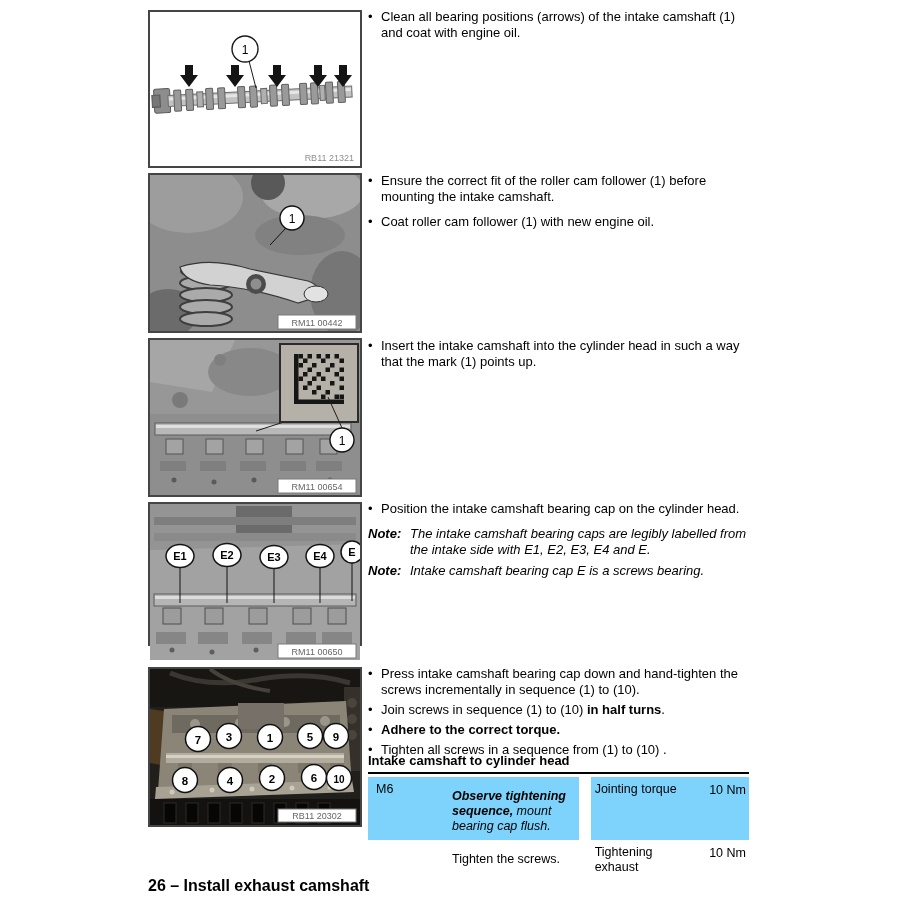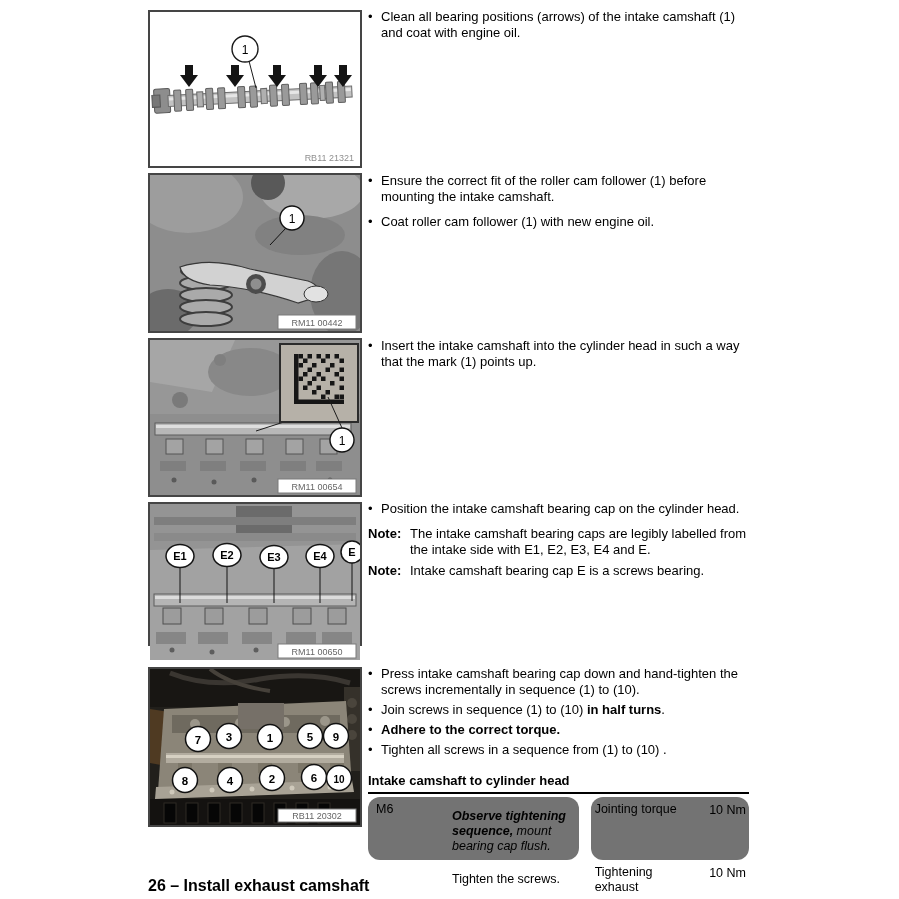--- a/index.html
+++ b/index.html
@@ -19,33 +19,33 @@
   #s1{top:9px;}
   #s2{top:173px;}
   #s3{top:338px;}
   #s4{top:501px;}
   #s5{top:666px;}
 
   .bullet{display:flex;margin-bottom:9px;}
   #s5 .bullet{margin-bottom:4px;}
   .bullet .b{width:13px;flex:none;}
   .bullet .bt{flex:1;}
-  .note{display:flex;margin-bottom:5px;margin-top:5px;}
+  .note{display:flex;margin-bottom:5px;margin-top:5px;font-style:italic;}
   .note .nl{font-weight:bold;width:42px;flex:none;}
   .note .nt{flex:1;}
 
   #tbl{position:absolute;left:368px;top:753px;width:381px;font-size:12.5px;line-height:15px;}
-  .tbl-title{font-weight:bold;font-size:13px;margin-bottom:4px;margin-top:20px;}
+  .tbl-title{font-weight:bold;font-size:13px;margin-bottom:4px;}
   .tbl-rule{height:2px;background:#000;margin-bottom:3px;}
   .trow{display:flex;}
   .grp{display:flex;box-sizing:border-box;}
   .grp.left{width:213px;}
   .grp.right{width:160px;}
   .ggap{width:12px;}
-  .shaded{background:#737373;border-radius:12px;}
+  .shaded{background:#7dd3fc;}
   .c-size{width:84px;flex:none;padding:5px 2px 6px 8px;box-sizing:border-box;}
   .c-desc{flex:1;padding:12px 4px 6px 0;box-sizing:border-box;}
   .c-tq{width:90px;flex:none;padding:5px 0 6px 4px;box-sizing:border-box;}
   .c-val{flex:1;text-align:right;padding:6px 3px 6px 0;box-sizing:border-box;}
 
   #footer{position:absolute;left:148px;top:877px;font-size:16px;font-weight:bold;}
 </style>
 </head>
 <body>
 

